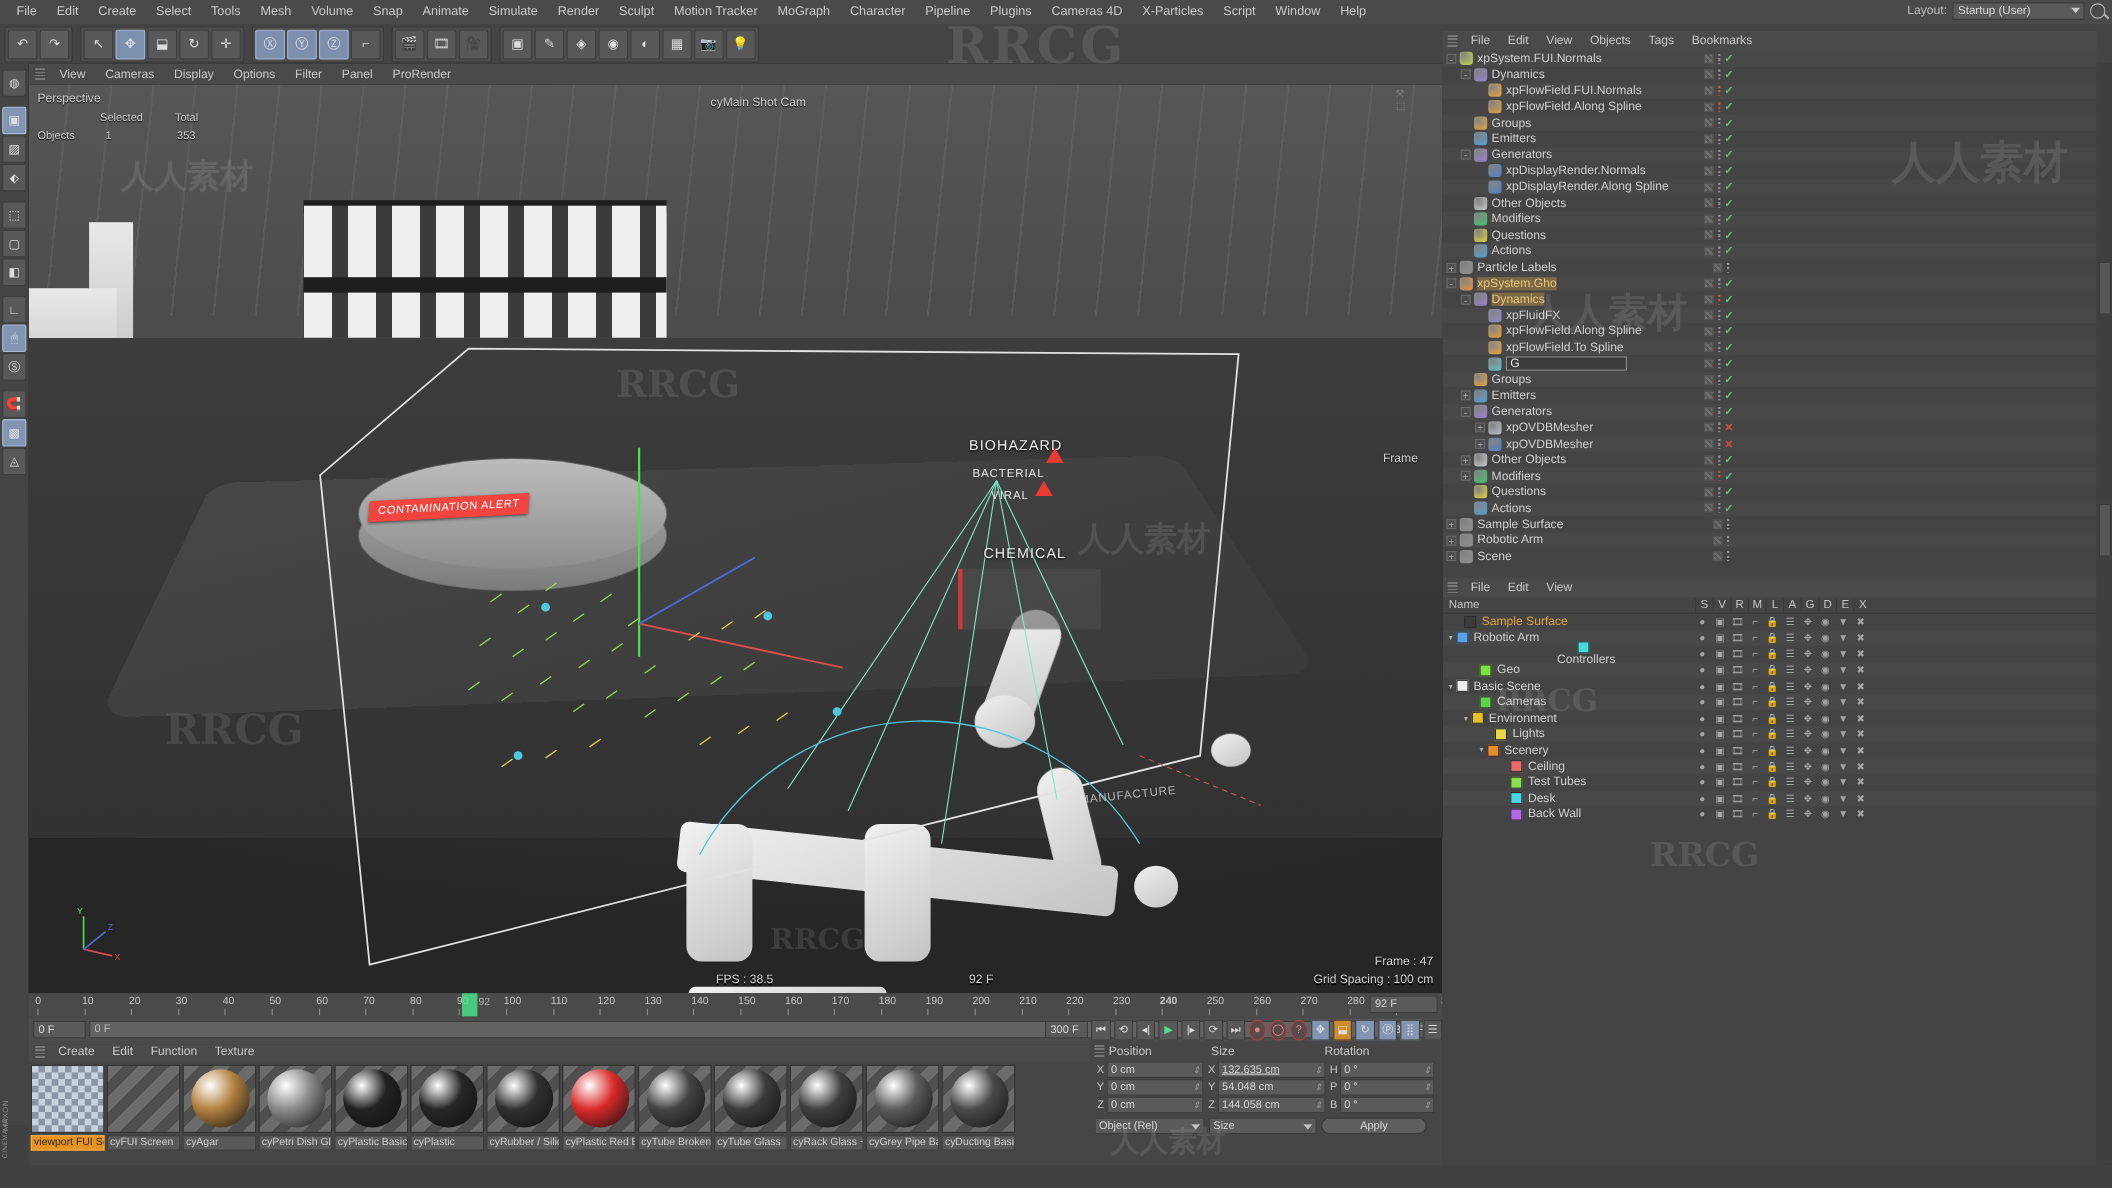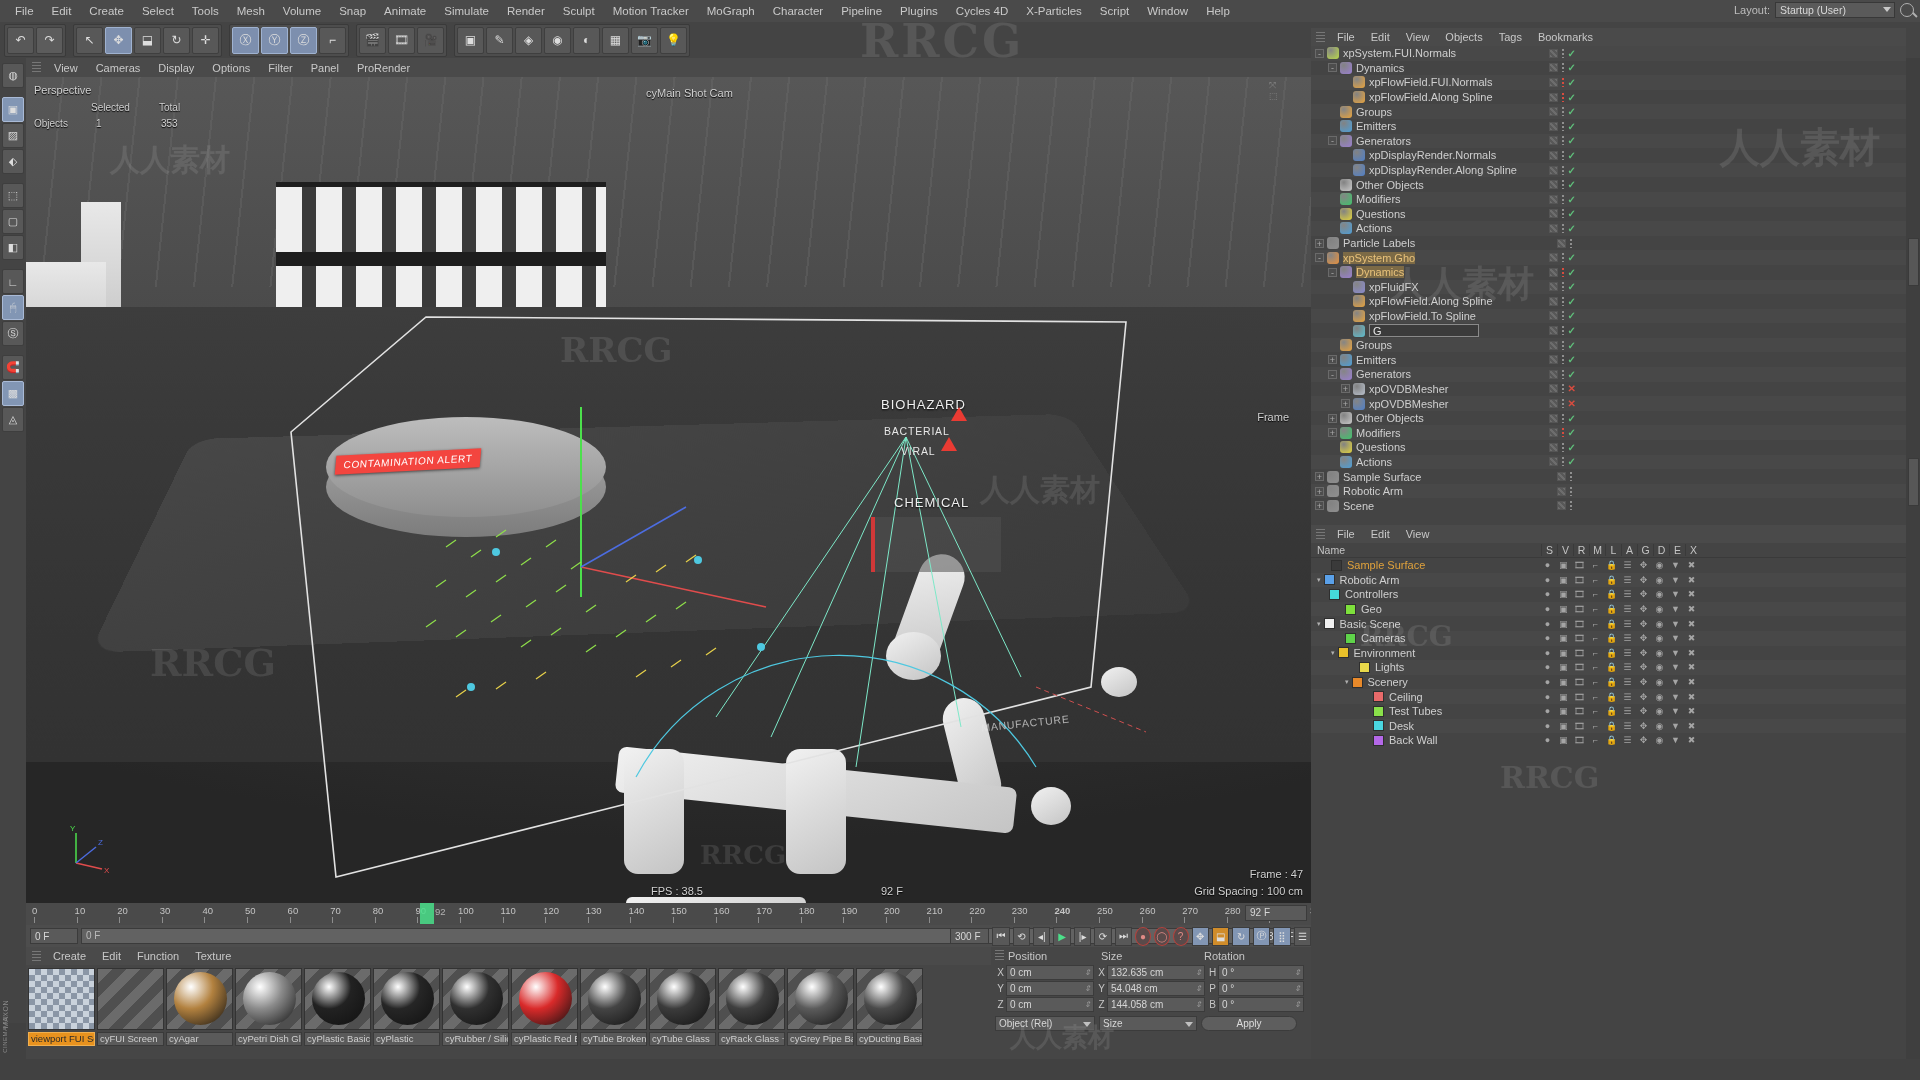--- a/index.html
+++ b/index.html
@@ -178,21 +178,21 @@
         <div class="mi">Snap</div>
         <div class="mi">Animate</div>
         <div class="mi">Simulate</div>
         <div class="mi">Render</div>
         <div class="mi">Sculpt</div>
         <div class="mi">Motion Tracker</div>
         <div class="mi">MoGraph</div>
         <div class="mi">Character</div>
         <div class="mi">Pipeline</div>
         <div class="mi">Plugins</div>
-        <div class="mi">Cycles 4D</div>
+        <div class="mi">Cameras 4D</div>
         <div class="mi">X-Particles</div>
         <div class="mi">Script</div>
         <div class="mi">Window</div>
         <div class="mi">Help</div>
       </div>
     <div class="layoutbox">
       <span class="lbl">Layout:</span>
       <div class="layoutsel">
         <span>Startup (User)</span>
         <i class="cv"></i>
@@ -600,21 +600,21 @@
       <div>Rotation</div>
     </div>
     <div id="coord-rows" style="padding:0 4px">
         <div class="co-row">
           <div class="co-lab">X</div>
           <div class="co-in" style="flex: 0 0 88px;">
             <span>0 cm</span>
             <i class="spin">⇕</i>
           </div>
           <div class="co-lab">X</div>
-          <div class="co-in" style="flex: 0 0 98px;">
+          <div class="co-in" style="flex: 0 0 98px; text-decoration: underline;">
             <span>132.635 cm</span>
             <i class="spin">⇕</i>
           </div>
           <div class="co-lab">H</div>
           <div class="co-in" style="flex: 0 0 86px;">
             <span>0 °</span>
             <i class="spin">⇕</i>
           </div>
         </div>
         <div class="co-row">
@@ -1091,21 +1091,21 @@
             <span>⌐</span>
             <span>🔒</span>
             <span>☰</span>
             <span>✥</span>
             <span>◉</span>
             <span>▼</span>
             <span>✖</span>
           </div>
         </div>
         <div class="r2">
-          <div class="nm" style="padding-left: 18px;">
+          <div class="nm" style="padding-left: 32px; flex-direction: column;">
             <div class="sw" style="background: rgb(69, 217, 217);"></div>
             <span style="color: rgb(207, 207, 207);">Controllers</span>
           </div>
           <div class="cols">
             <span>●</span>
             <span>▣</span>
             <span>🎞</span>
             <span>⌐</span>
             <span>🔒</span>
             <span>☰</span>

